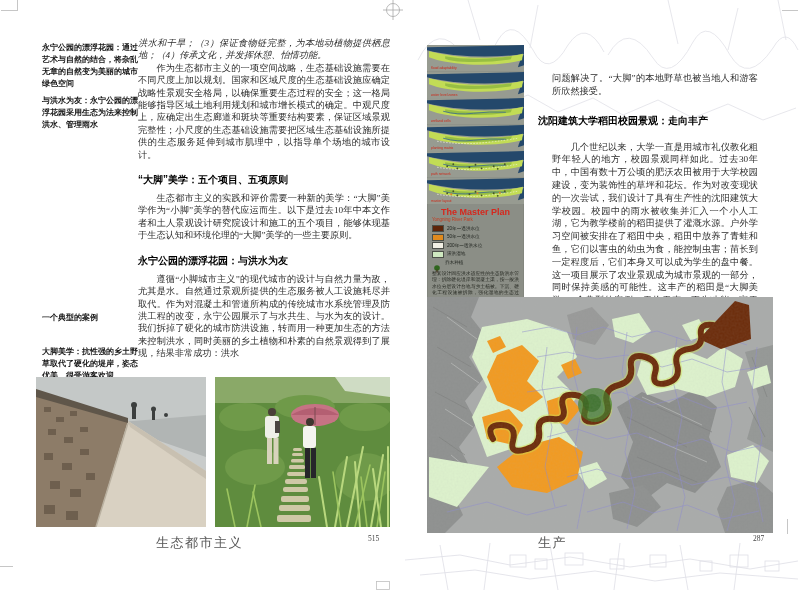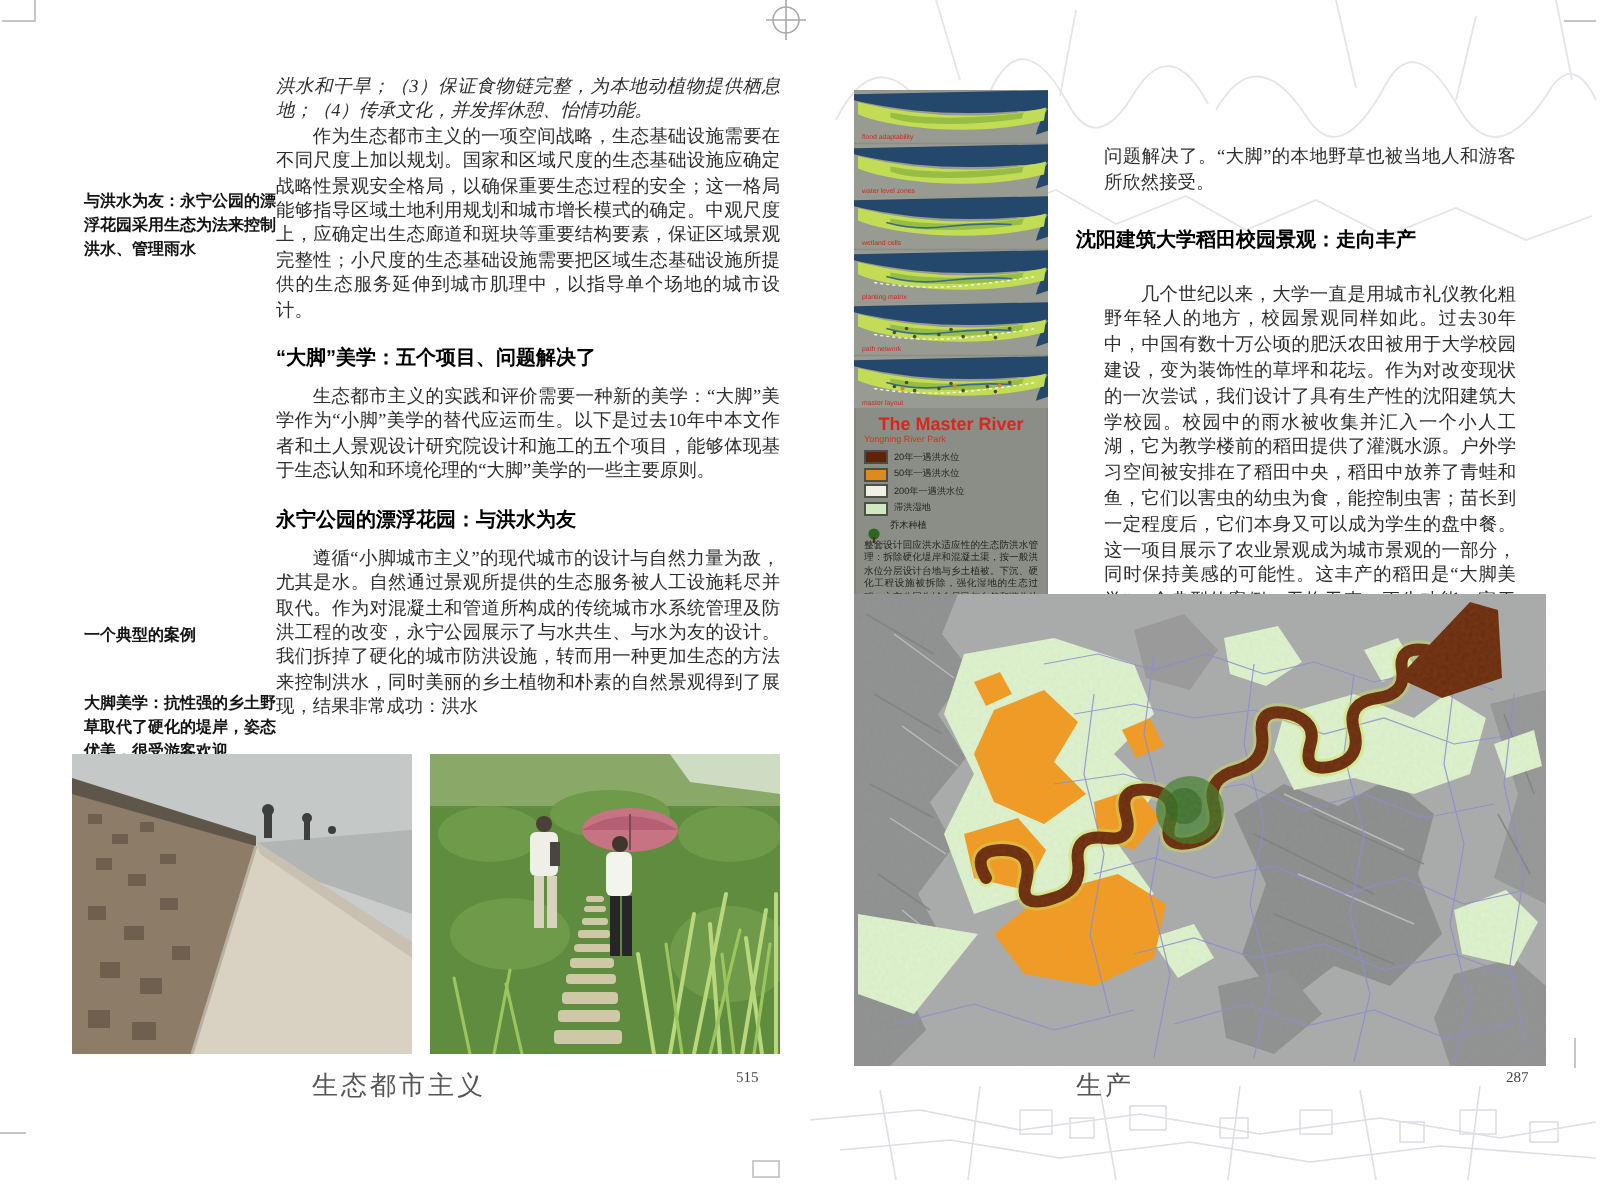--- a/index.html
+++ b/index.html
@@ -105,28 +105,29 @@
       <rect x="165" y="38" width="18" height="12"></rect>
         <rect x="210" y="44" width="14" height="10"></rect>
       <rect x="250" y="40" width="16" height="12"></rect>
         <rect x="300" y="46" width="12" height="10"></rect>
       <rect x="330" y="40" width="18" height="12"></rect>
         <rect x="365" y="46" width="14" height="10"></rect>
       <path d="M40 30 L48 75 M90 28 L84 75 M150 30 L158 75 M220 28 L214 75 M280 30 L288 75 M340 28 L334 75"></path>
     </g>
   </svg>
 
+  <div class="note" id="note1">永宁公园的漂浮花园：通过艺术与自然的结合，将杂乱无章的自然变为美丽的城市绿色空间</div>
   <div class="note" id="note2">与洪水为友：永宁公园的漂浮花园采用生态为法来控制洪水、管理雨水</div>
   <div class="note" id="note3">一个典型的案例</div>
   <div class="note" id="note4">大脚美学：抗性强的乡土野草取代了硬化的堤岸，姿态优美，很受游客欢迎</div>
 
   <div class="main-col">
     <p class="no-indent">洪水和干旱；（3）保证食物链完整，为本地动植物提供栖息地；（4）传承文化，并发挥休憩、怡情功能。</p>
     <p>作为生态都市主义的一项空间战略，生态基础设施需要在不同尺度上加以规划。国家和区域尺度的生态基础设施应确定战略性景观安全格局，以确保重要生态过程的安全；这一格局能够指导区域土地利用规划和城市增长模式的确定。中观尺度上，应确定出生态廊道和斑块等重要结构要素，保证区域景观完整性；小尺度的生态基础设施需要把区域生态基础设施所提供的生态服务延伸到城市肌理中，以指导单个场地的城市设计。</p>
-    <h3 class="sec">“大脚”美学：五个项目、问题解决了</h3>
+    <h3 class="sec">“大脚”美学：五个项目、五项原则</h3>
     <p>生态都市主义的实践和评价需要一种新的美学：“大脚”美学作为“小脚”美学的替代应运而生。以下是过去10年中本文作者和土人景观设计研究院设计和施工的五个项目，能够体现基于生态认知和环境伦理的“大脚”美学的一些主要原则。</p>
     <h3 class="sec">永宁公园的漂浮花园：与洪水为友</h3>
     <p>遵循“小脚城市主义”的现代城市的设计与自然力量为敌，尤其是水。自然通过景观所提供的生态服务被人工设施耗尽并取代。作为对混凝土和管道所构成的传统城市水系统管理及防洪工程的改变，永宁公园展示了与水共生、与水为友的设计。我们拆掉了硬化的城市防洪设施，转而用一种更加生态的方法来控制洪水，同时美丽的乡土植物和朴素的自然景观得到了展现，结果非常成功：洪水</p>
   </div>
 
   <div class="photos">
 
     <div class="photo" id="photo1">
       <svg width="170" height="150" viewBox="0 0 170 150">
         <rect width="170" height="150" fill="#c9cccb"></rect>
@@ -322,21 +323,21 @@
             </g>
             <g fill="#e0822a">
               <circle cx="24" cy="16" r="1"></circle>
               <circle cx="50" cy="15" r="1"></circle>
               <circle cx="72" cy="14.5" r="1"></circle>
             </g>
             <text x="4" y="24" font-family="Liberation Sans, sans-serif" font-size="3.4" fill="#cc2a1a">master layout</text>
           </svg>
         </div>
       </div>
-    <div class="panel-title">The Master River</div>
+    <div class="panel-title">The Master Plan</div>
     <div class="panel-sub">Yongning River Park</div>
     <div class="legend" id="legend">
         <div class="legend-row">
           <span class="swatch" style="background: rgb(94, 36, 8);"></span>
           <span class="legend-label">20年一遇洪水位</span>
         </div>
         <div class="legend-row">
           <span class="swatch" style="background: rgb(224, 138, 30);"></span>
           <span class="legend-label">50年一遇洪水位</span>
         </div>

